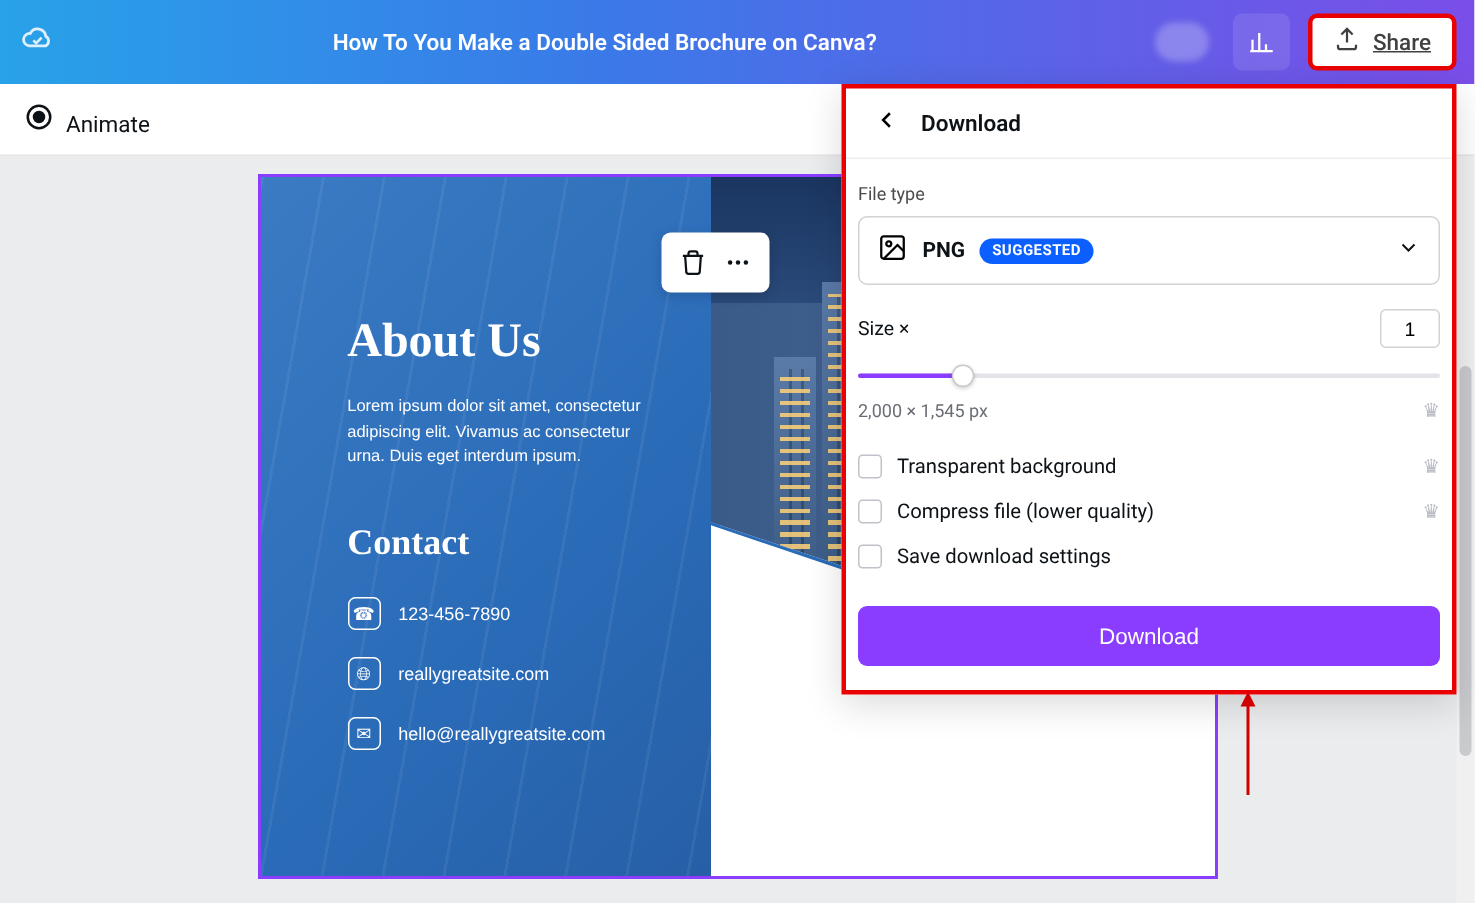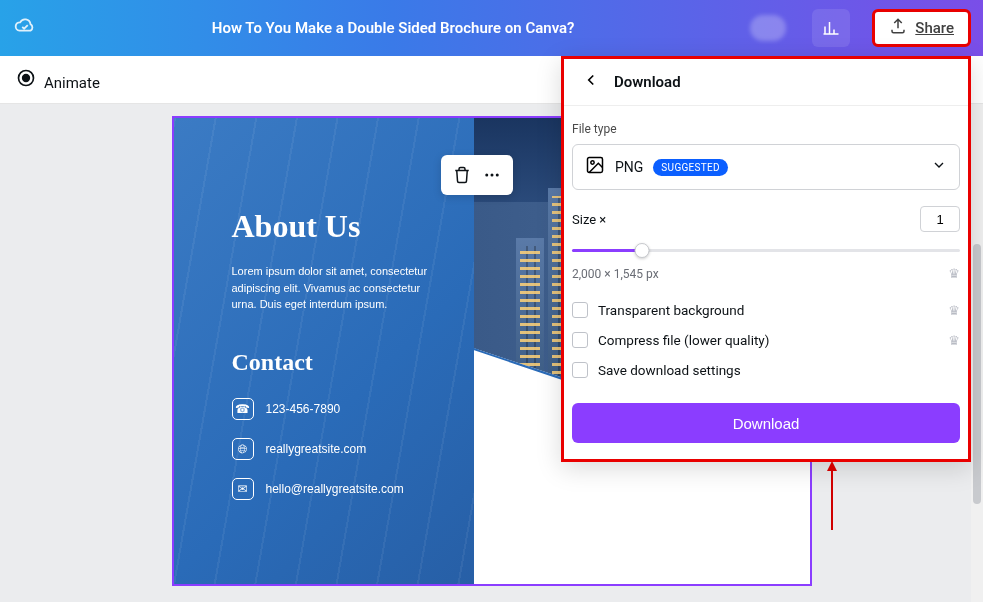--- a/index.html
+++ b/index.html
@@ -1,19 +1,19 @@
 <!DOCTYPE html>
 <html><head>
 <meta charset="utf-8">
 <style>
   * { box-sizing: border-box; margin: 0; padding: 0; }
   body { font-family: -apple-system, BlinkMacSystemFont, "Segoe UI", Roboto, sans-serif; background: #f5f5f5; width: 983px; height: 602px; overflow: hidden; position: relative; }
 
   
-  .topbar { height: 56px; background: linear-gradient(90deg, #28a2e8 0%, #3a7ae8 40%, #7a4ee8 100%); display: flex; align-items: center; padding: 0 14px; gap: 22px; }
+  .topbar { height: 56px; background: linear-gradient(90deg, #28a2e8 0%, #3a7ae8 40%, #7a4ee8 100%); display: flex; align-items: center; padding: 0 14px; gap: 12px; }
   .cloud-icon { color: #fff; opacity: 0.85; }
   .title { flex: 1; text-align: center; color: #fff; font-weight: 600; font-size: 15px; }
   .profile-pill { width: 36px; height: 26px; background: rgba(255,255,255,0.25); border-radius: 13px; filter: blur(2px); margin-right: 4px; }
   .chart-btn { width: 38px; height: 38px; border-radius: 6px; background: rgba(255,255,255,0.1); display:flex;align-items:center;justify-content:center; color:#fff; cursor:pointer; }
   .share-btn { height: 38px; padding: 0 14px; background: #fff; border-radius: 6px; display:flex;align-items:center; gap:8px; font-size:15px; font-weight:500; color:#404040; cursor:pointer; border:3px solid #e90000; margin-right:-2px;text-decoration:underline; }
 
   
   .toolbar { height: 48px; background: #fff; display:flex; align-items:center; padding: 0 16px; gap:8px; border-bottom:1px solid #e5e5e5; }
   .animate-btn { display:flex; align-items:flex-end; gap:8px; font-size:15px; cursor:pointer; color:#0d1216; }
 
@@ -42,22 +42,22 @@
   .ft-btn { width:26px; height:26px; display:flex;align-items:center;justify-content:center; cursor:pointer; color:#0d1216; }
 
   
   .panel { position:absolute; top:56px; right:12px; width:410px; border:3px solid #e90000; background:#fff; z-index:20; box-shadow:0 6px 24px rgba(0,0,0,0.15); }
   .panel-head { display:flex; align-items:center; gap:14px; padding:12px 18px; border-bottom:1px solid #eee; }
   .panel-head .back { cursor:pointer; }
   .panel-head .ht { font-size:15px; font-weight:600; color:#0d1216; }
   .panel-body { padding: 16px 8px 16px; }
   .label { font-size:12px; color:#4a4a4a; margin-bottom:8px; }
   .filetype { display:flex; align-items:center; gap:10px; border:1px solid #d0d2d6; border-radius:6px; padding:10px 12px; cursor:pointer; margin-bottom:16px; }
-  .filetype .ft-name { font-size:14px; color:#0d1216; font-weight:400;text-align:right; }
-  .suggested { background:#0b5fff; color:#fff; font-size:10px; font-weight:400; padding:3px 8px; border-radius:10px; letter-spacing:0.3px; }
+  .filetype .ft-name { font-size:14px; color:#0d1216; font-weight:700;text-align:right; }
+  .suggested { background:#0b5fff; color:#fff; font-size:10px; font-weight:700; padding:3px 8px; border-radius:10px; letter-spacing:0.3px; }
   .filetype .chev { margin-left:auto; color:#0d1216; }
   .size-row { display:flex; align-items:center; justify-content:space-between; margin-bottom:8px; }
   .size-row .sl { font-size:13px; color:#0d1216; }
   .size-row input { width:40px; height:26px; border:1px solid #d0d2d6; border-radius:4px; text-align:center; font-size:13px; }
   .slider { position:relative; height:20px; margin-bottom:6px; }
   .slider-track { position:absolute; left:0; right:0; top:9px; height:3px; background:#e3e4e8; border-radius:2px; }
   .slider-fill { position:absolute; left:0; width:18%; top:9px; height:3px; background:#8b3dff; border-radius:2px; }
   .slider-thumb { position:absolute; left:18%; top:3px; width:15px; height:15px; background:#fff; border:1px solid #c8cace; border-radius:50%; transform:translateX(-50%); box-shadow:0 1px 3px rgba(0,0,0,0.2); cursor:grab; }
   .dim-row { display:flex; justify-content:space-between; align-items:center; font-size:12px; color:#6a6d75; margin-bottom:14px; }
   .crown { color:#b8bbc4; font-size:13px; }

